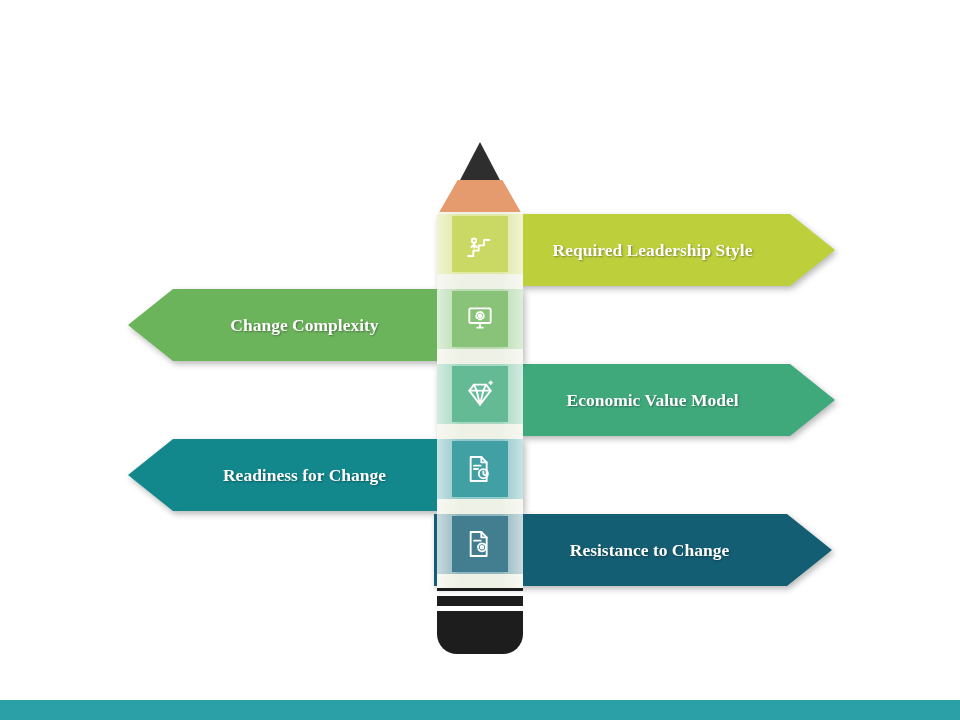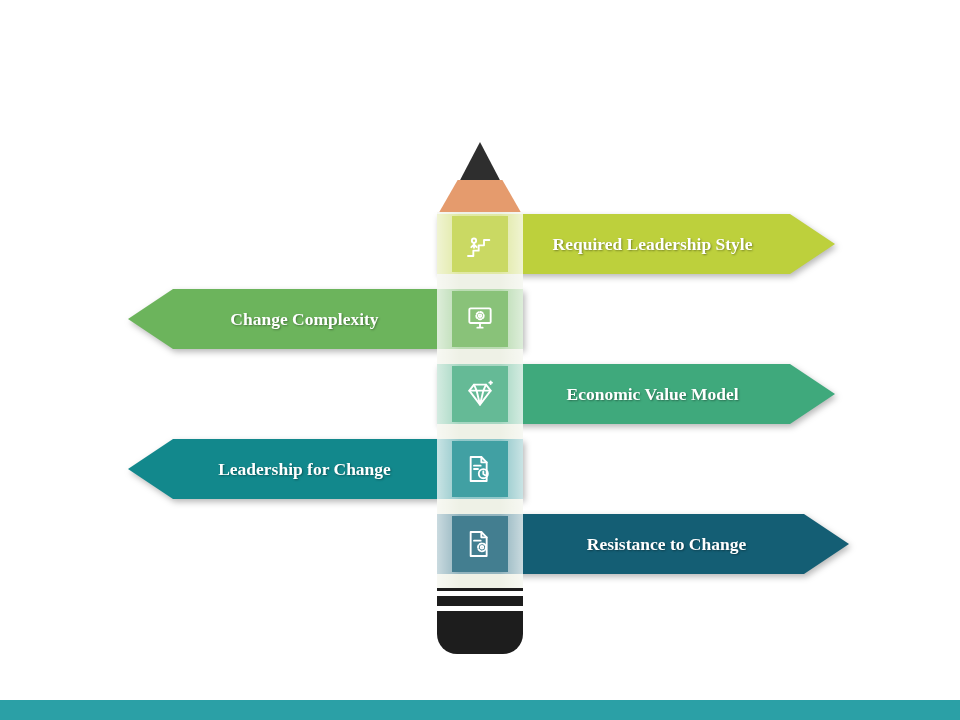--- a/index.html
+++ b/index.html
@@ -6,36 +6,36 @@
   .slide{position:relative;width:960px;height:720px;background:#ffffff;overflow:hidden;
          font-family:"Liberation Sans", sans-serif;}
 
   
   .title{position:absolute;top:16px;left:0;width:100%;text-align:center;
          font-size:31px;font-weight:700;color:#111827;letter-spacing:0.2px;}
   .subtitle{position:absolute;top:62px;left:0;width:100%;text-align:center;
             font-size:11.5px;color:#9b9b9b;}
 
   
-  .banner{position:absolute;height:60px;z-index:1;
+  .banner{position:absolute;height:72px;z-index:1;
           filter:drop-shadow(2px 3px 3px rgba(0,0,0,0.28));}
   .banner-shape{width:100%;height:100%;position:relative;}
   .arrow-right{clip-path:polygon(0 0, calc(100% - 45px) 0, 100% 50%, calc(100% - 45px) 100%, 0 100%);}
   .arrow-left{clip-path:polygon(45px 0, 100% 0, 100% 100%, 45px 100%, 0 50%);}
   .banner-label{position:absolute;top:50%;transform:translateY(-50%);
                 font-family:"Liberation Serif", serif;font-weight:700;font-size:17.5px;
                 color:#ffffff;text-align:center;white-space:nowrap;
                 text-shadow:1px 1px 2px rgba(0,0,0,0.35);}
   .banner.right .banner-label{left:95px;right:62px;}
   .banner.left  .banner-label{left:58px;right:100px;}
   .b1{top:214px;left:437px;width:398px;}
   .b2{top:289px;left:128px;width:395px;}
   .b3{top:364px;left:437px;width:398px;}
   .b4{top:439px;left:128px;width:395px;}
-  .b5{top:514px;left:437px;width:398px;padding-left:14px;}
+  .b5{top:514px;left:420px;width:398px;padding-left:14px;}
 
   
   .pencil{position:absolute;left:437px;top:142px;width:86px;height:512px;z-index:2;}
   .pencil-tip{position:absolute;left:21px;top:0;width:44px;height:42px;
               clip-path:polygon(50% 0, 100% 100%, 0 100%);}
   .pencil-wood{position:absolute;left:0;top:38px;width:86px;height:36px;
                clip-path:polygon(24% 0, 76% 0, 100% 100%, 0 100%);}
   .pencil-body{position:absolute;left:0;top:70px;width:86px;height:376px;}
   .pencil-seg{position:absolute;left:0;width:86px;height:60px;}
   .seg1{top:2px;}   .seg2{top:77px;}  .seg3{top:152px;}
@@ -77,21 +77,21 @@
   </div>
 
   <div class="banner left b2">
     <div class="banner-shape arrow-left" style="background: rgb(108, 180, 92);">
       <span class="banner-label">Change Complexity</span>
     </div>
   </div>
 
   <div class="banner left b4">
     <div class="banner-shape arrow-left" style="background: rgb(18, 136, 140);">
-      <span class="banner-label">Leadership for Change</span>
+      <span class="banner-label">Readiness for Change</span>
     </div>
   </div>
 
   <div class="banner right b5">
     <div class="banner-shape arrow-right" style="background: rgb(20, 94, 116);">
       <span class="banner-label">Resistance to Change</span>
     </div>
   </div>
 
   <div class="pencil">

